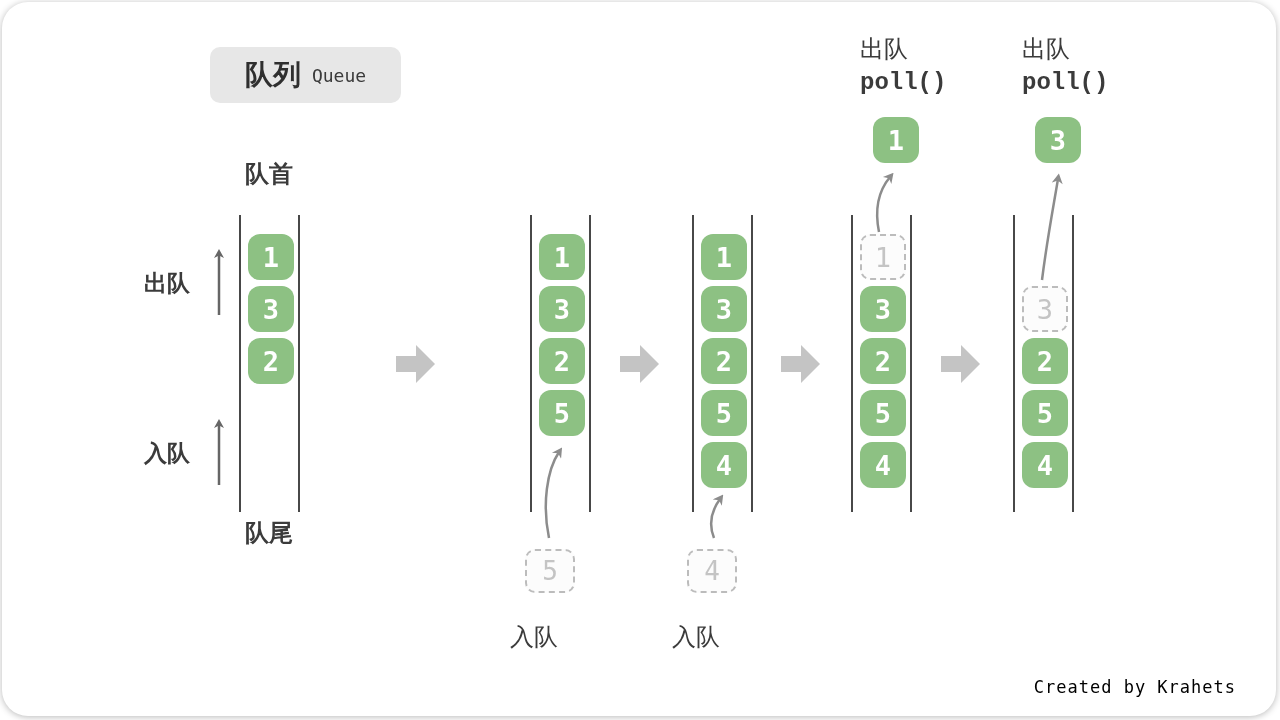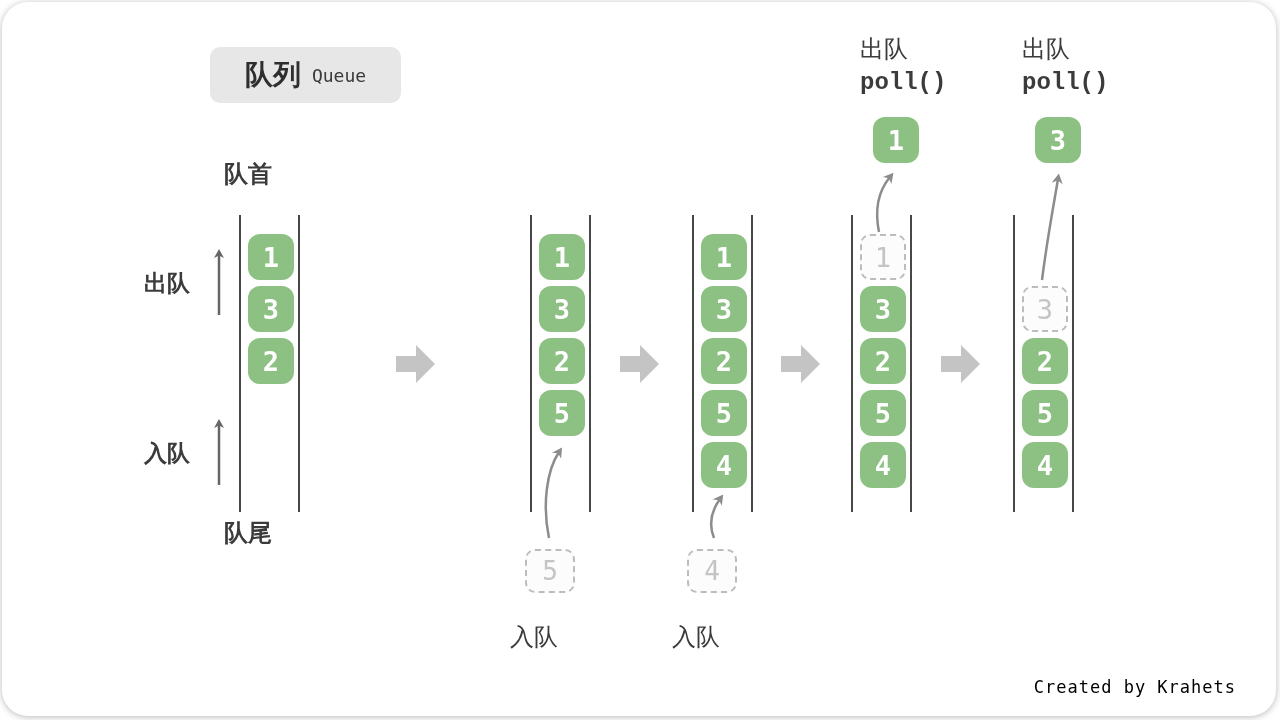--- a/index.html
+++ b/index.html
@@ -26,21 +26,21 @@
     border-radius: 10px;
     display: flex; align-items: center; justify-content: center;
     gap: 11px;
     margin-left: 38px;
   }
   #title-badge .zh { font-size: 28px; font-weight: bold; color: #2f2f2f; }
   #title-badge .en { font-size: 18px; color: #3a3a3a; font-family: "DejaVu Sans Mono", monospace; }
 
   .big-label {
     font-size: 24px; font-weight: bold; color: #3b3b3b;
-    text-align: left; width: 90px;
+    text-align: center; width: 90px;
   }
   .side-label {
     font-size: 23px; font-weight: bold; color: #3b3b3b;
     width: 70px; text-align: right;
   }
 
   .queue-lines {
     top: 213px; height: 297px; width: 57px;
     border-left: 2px solid #484848;
     border-right: 2px solid #484848;

